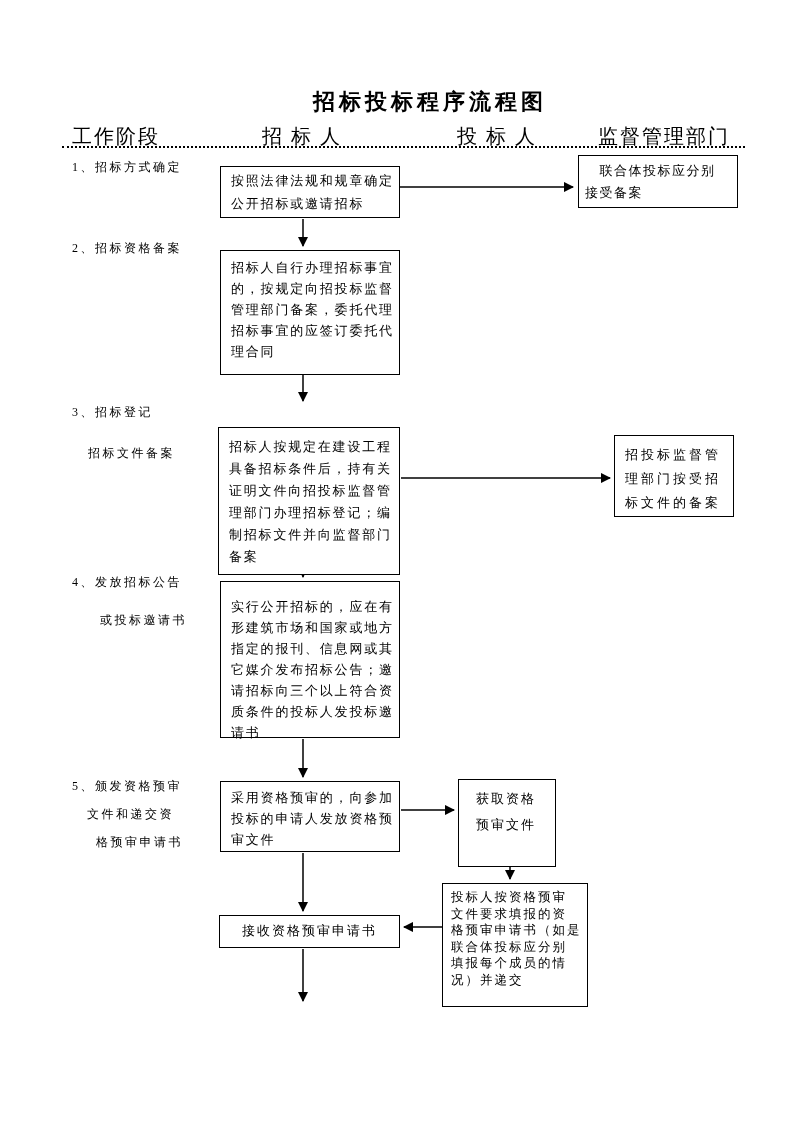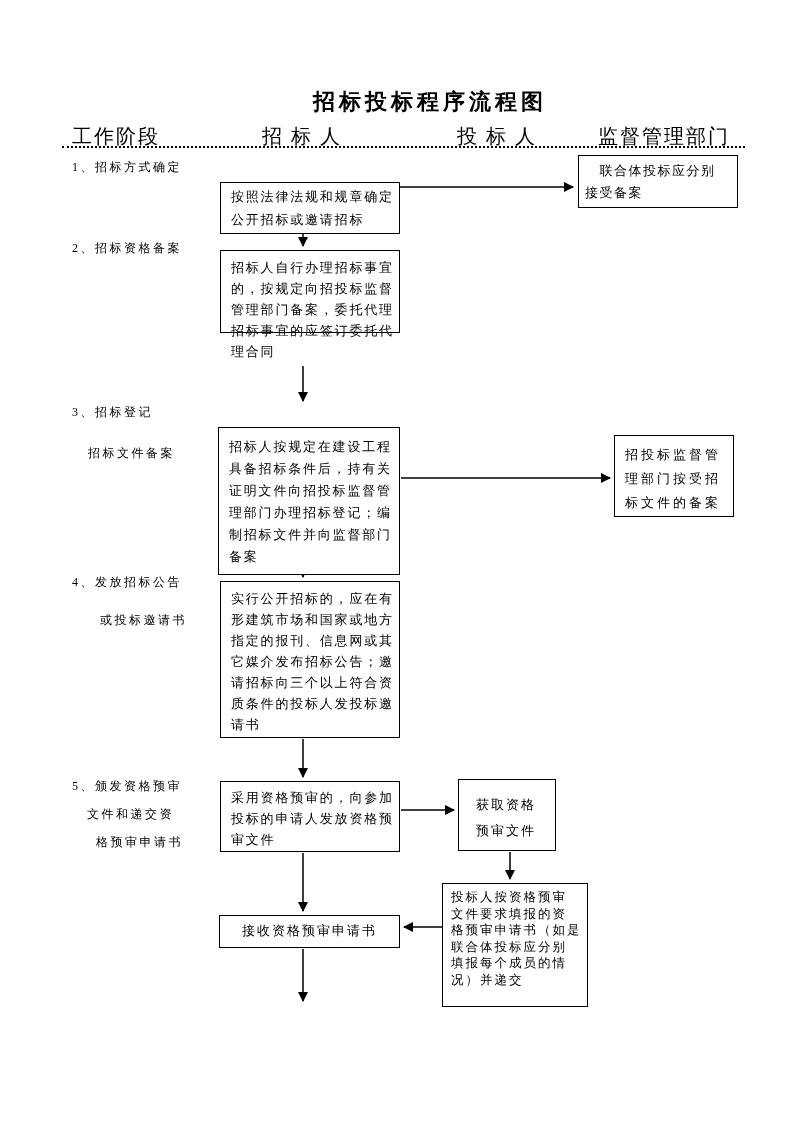--- a/index.html
+++ b/index.html
@@ -20,28 +20,28 @@
     position:absolute; left:62px; top:136px; width:683px; height:10px;
     border-bottom:2.5px dotted #000;
   }
   .slabel {
     position:absolute; font-size:12px; letter-spacing:2.5px; white-space:nowrap;
   }
   .fbox {
     position:absolute; border:1.5px solid #000; background:#fff; box-sizing:border-box;
     font-size:13px; letter-spacing:1.8px; white-space:pre-line; line-height:22px;
   }
-  #box-a1 { left:220px; top:166px; width:180px; height:52px; padding:2px 0 0 10px; line-height:23px;margin-top:16px; }
+  #box-a1 { left:220px; top:166px; width:180px; height:52px; padding:2px 0 0 10px; line-height:23px; }
   #box-m1 { left:578px; top:155px; width:160px; height:53px; padding:4px 0 0 6px;  line-height:22px; letter-spacing:1.5px; }
-  #box-a2 { left:220px; top:250px; width:180px; height:83px; padding:6px 0 0 10px; line-height:21px; }
+  #box-a2 { left:220px; top:250px; width:180px; height:125px; padding:6px 0 0 10px; line-height:21px; }
   #box-a3 { left:218px; top:427px; width:182px; height:148px; padding:8px 0 0 10px; line-height:22px; }
   #box-m3 { left:614px; top:435px; width:120px; height:82px; padding:7px 0 0 10px; line-height:24px; letter-spacing:3px; }
-  #box-a4 { left:220px; top:581px; width:180px; height:157px; padding:6px 0 0 10px; line-height:21px; }
+  #box-a4 { left:220px; top:581px; width:180px; height:157px; padding:14px 0 0 10px; line-height:21px; }
   #box-a5 { left:220px; top:781px; width:180px; height:71px;  padding:5px 0 0 10px; line-height:21px; }
-  #box-b5 { left:458px; top:779px; width:98px;  height:72px;  padding:12px 0 0 17px; line-height:26px; letter-spacing:2px; }
+  #box-b5 { left:458px; top:779px; width:98px;  height:88px;  padding:6px 0 0 17px; line-height:26px; letter-spacing:2px; }
   #box-b6 { left:442px; top:883px; width:146px; height:124px; padding:5px 0 0 8px; font-size:12.5px; line-height:16.5px; letter-spacing:2px; }
   #box-a6 { left:219px; top:915px; width:181px; height:33px; padding:0; text-align:center; line-height:30px; letter-spacing:2px; }
 </style>
 </head>
 <body>
 
 <div class="page">
 
   <svg class="connectors" width="793" height="1122" viewBox="0 0 793 1122" xmlns="http://www.w3.org/2000/svg">
     <defs>

